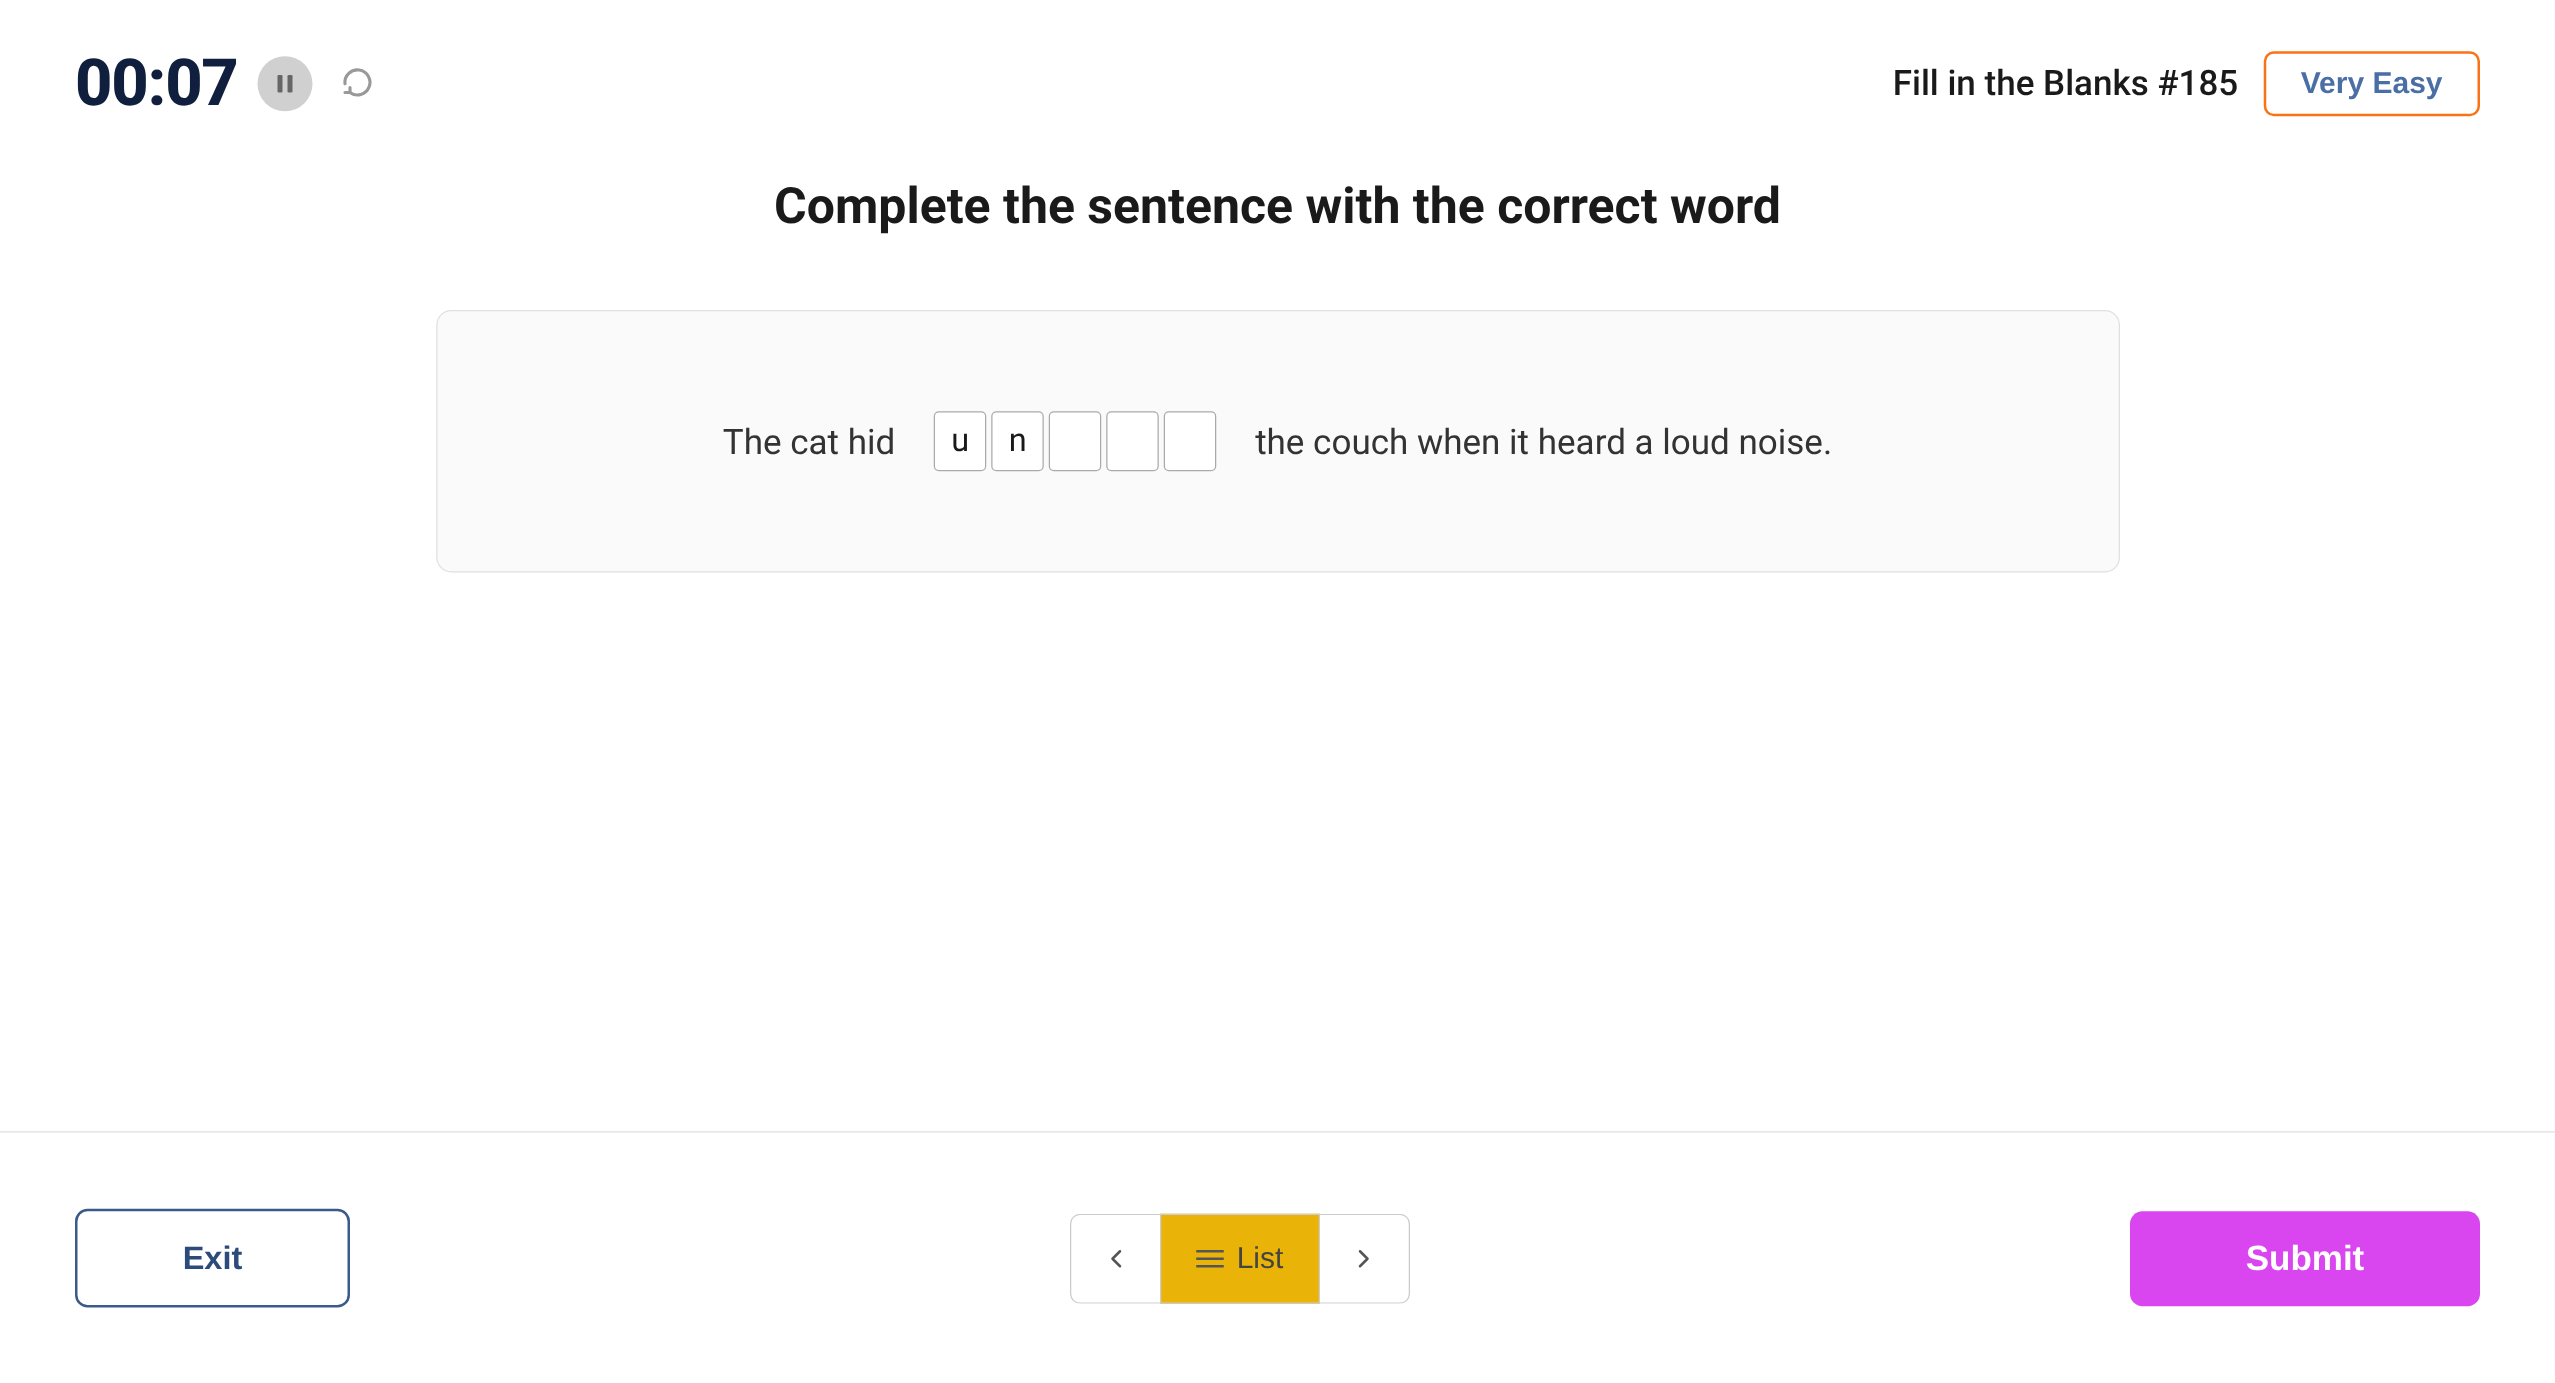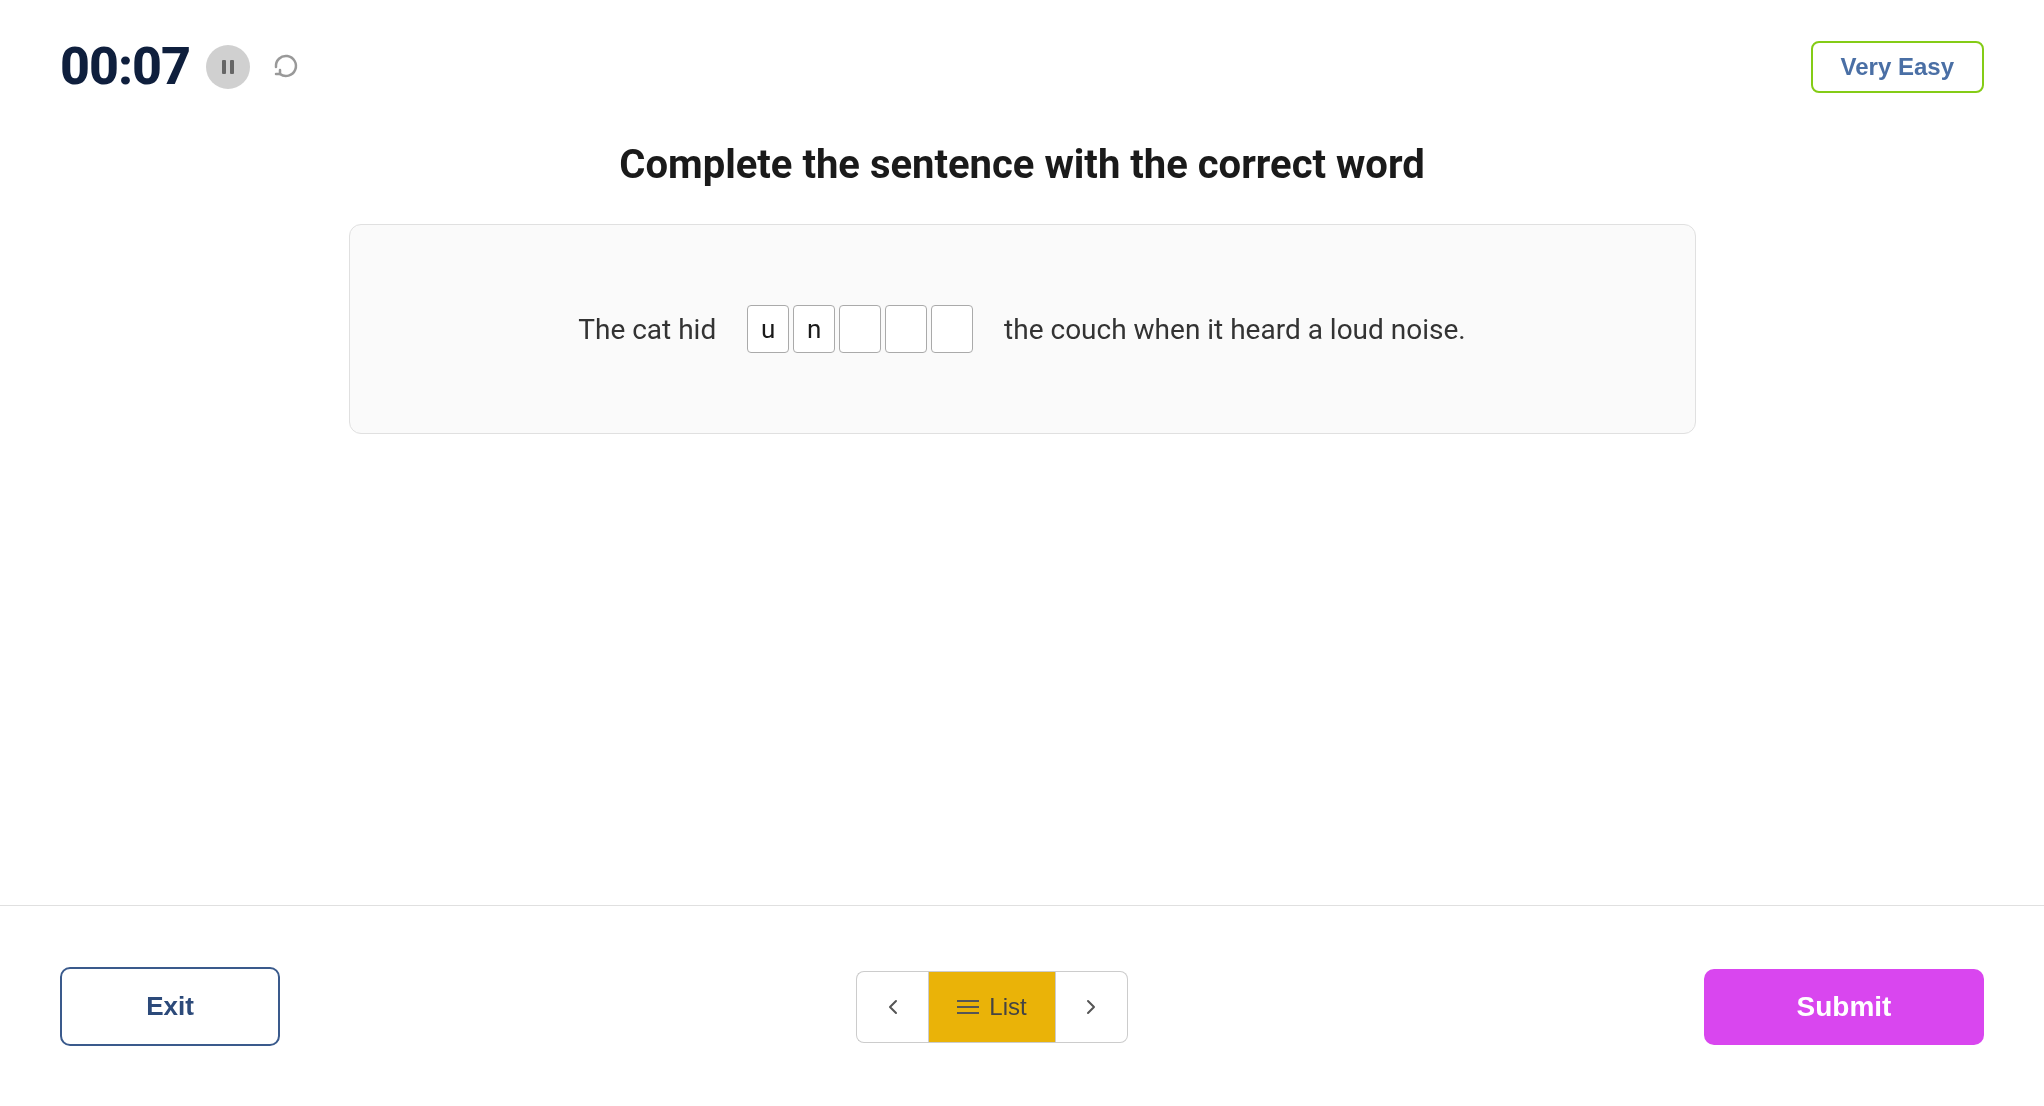--- a/index.html
+++ b/index.html
@@ -70,21 +70,21 @@
       gap: 20px;
     }
 
     .quiz-title {
       font-size: 28px;
       font-weight: 500;
       color: #1a1a1a;
     }
 
     .difficulty-badge {
-      border: 2px solid #84cc16;
+      border: 2px solid #f97316;
       border-radius: 8px;
       padding: 10px 28px;
       font-size: 24px;
       font-weight: 600;
       color: #4a6fa5;
       background: transparent;
       cursor: pointer;
     }
 
     .main-content {
@@ -92,21 +92,21 @@
       flex-direction: column;
       align-items: center;
       padding: 20px 60px;
     }
 
     .page-heading {
       font-size: 40px;
       font-weight: 700;
       color: #1a1a1a;
       text-align: center;
-      margin-bottom: 36px;
+      margin-bottom: 60px;
     }
 
     .sentence-card {
       width: 1347px;
       border: 1.5px solid #e0e0e0;
       border-radius: 12px;
       padding: 80px 60px;
       display: flex;
       align-items: center;
       justify-content: center;
@@ -258,20 +258,21 @@
       </svg>
     </button>
     <button class="refresh-btn">
       <svg width="30" height="30" viewBox="0 0 30 30" fill="none" xmlns="http://www.w3.org/2000/svg">
         <path d="M5 15 A10 10 0 1 1 9 22" stroke="#999" stroke-width="2.5" fill="none" stroke-linecap="round"></path>
         <polyline points="5,22 9,22 9,18" stroke="#999" stroke-width="2.5" fill="none" stroke-linecap="round" stroke-linejoin="round"></polyline>
       </svg>
     </button>
   </div>
   <div class="header-right">
+    <span class="quiz-title">Fill in the Blanks #185</span>
     <button class="difficulty-badge">Very Easy</button>
   </div>
 </div>
 
 <div class="main-content">
   <h1 class="page-heading">Complete the sentence with the correct word</h1>
 
   <div class="sentence-card">
     <div class="sentence-wrapper">
       <span class="sentence-text">The cat hid</span>

